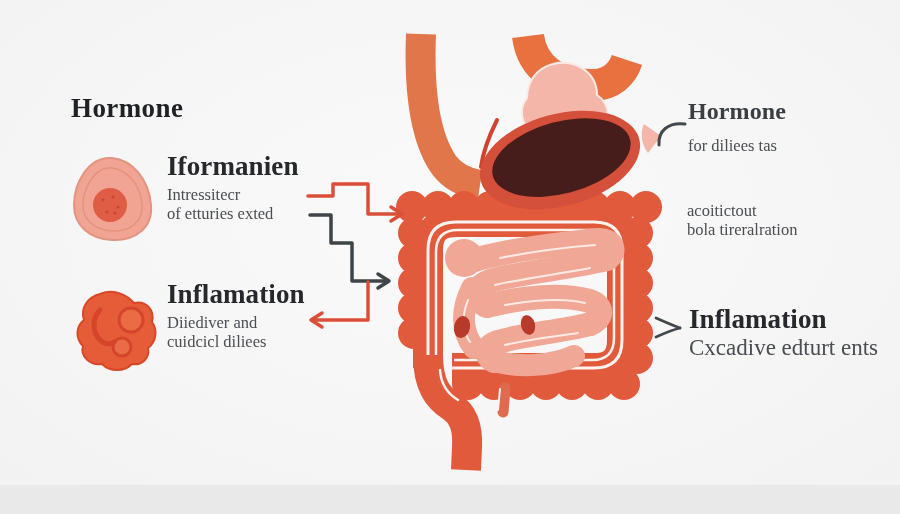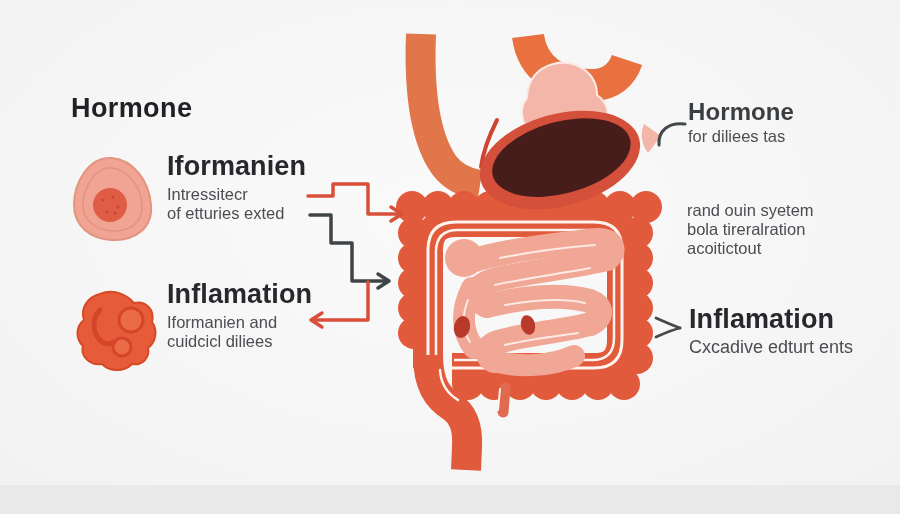--- a/index.html
+++ b/index.html
@@ -1,19 +1,19 @@
 <!DOCTYPE html>
 <html><head>
 <meta charset="utf-8">
 <style>
   html,body{margin:0;padding:0;background:#e9e9e9;}
   .canvas{
     position:relative;width:900px;height:485px;overflow:hidden;
     background:radial-gradient(ellipse at 50% 45%, #fbfafa 0%, #f7f6f6 55%, #f3f2f2 100%);
-    font-family:Liberation Sans, sans-serif;
+    font-family:Liberation Serif, serif;
   }
   .art{position:absolute;left:0;top:0;}
   .txt{position:absolute;white-space:nowrap;}
   .title{font-size:27px;font-weight:700;color:#1f2124;letter-spacing:.4px;}
   .head{font-size:27px;font-weight:700;color:#26282b;letter-spacing:.1px;line-height:27px;}
   .head.md{font-size:24px;font-weight:600;color:#3a3e41;line-height:25px;}
   .sub{font-size:16.5px;color:#4a4d51;line-height:19px;margin-top:5px;}
   .sub div{margin:0;}
 </style>
 </head>
@@ -152,40 +152,39 @@
     <div class="head">Iformanien</div>
     <div class="sub">
       <div>Intressitecr</div>
       <div>of etturies exted</div>
     </div>
   </div>
 
   <div class="txt" style="left:167px;top:281px">
     <div class="head">Inflamation</div>
     <div class="sub">
-      <div>Iformanien and</div>
+      <div>Diiediver and</div>
       <div>cuidcicl diliees</div>
     </div>
   </div>
 
   <div class="txt" style="left:688px;top:99px">
     <div class="head md">Hormone</div>
-    <div class="sub" style="margin-top:3px">
+    <div class="sub" style="margin-top:12px">
       <div>for diliees tas</div>
     </div>
   </div>
 
   <div class="txt" style="left:687px;top:196px">
     <div class="sub">
-      <div>rand ouin syetem</div>
+      <div>acoitictout</div>
       <div>bola tireralration</div>
-      <div>acoitictout</div>
     </div>
   </div>
 
   <div class="txt" style="left:689px;top:306px">
     <div class="head">Inflamation</div>
-    <div class="sub" style="font-size:18px">
+    <div class="sub" style="font-size:23px">
       <div>Cxcadive edturt ents</div>
     </div>
   </div>
 
 </div>
 
 </body></html>

